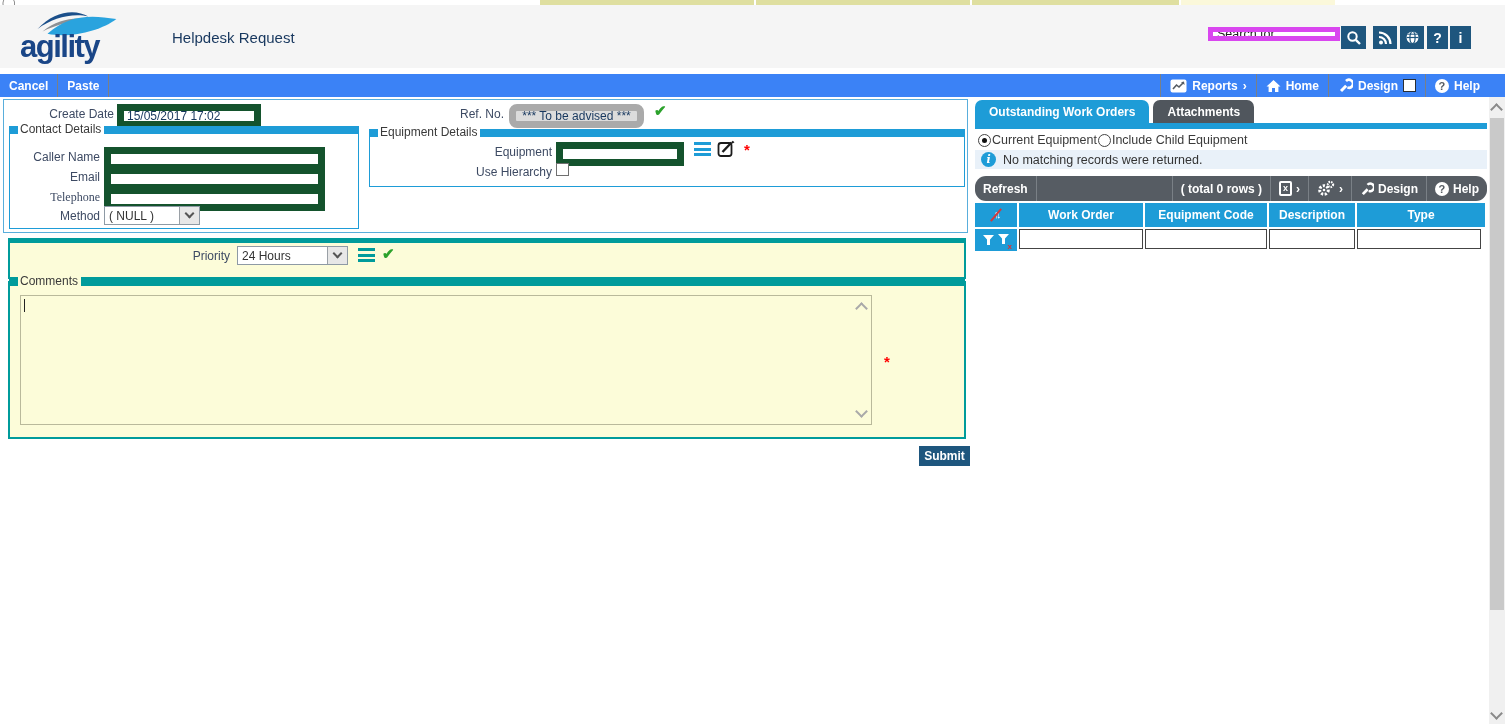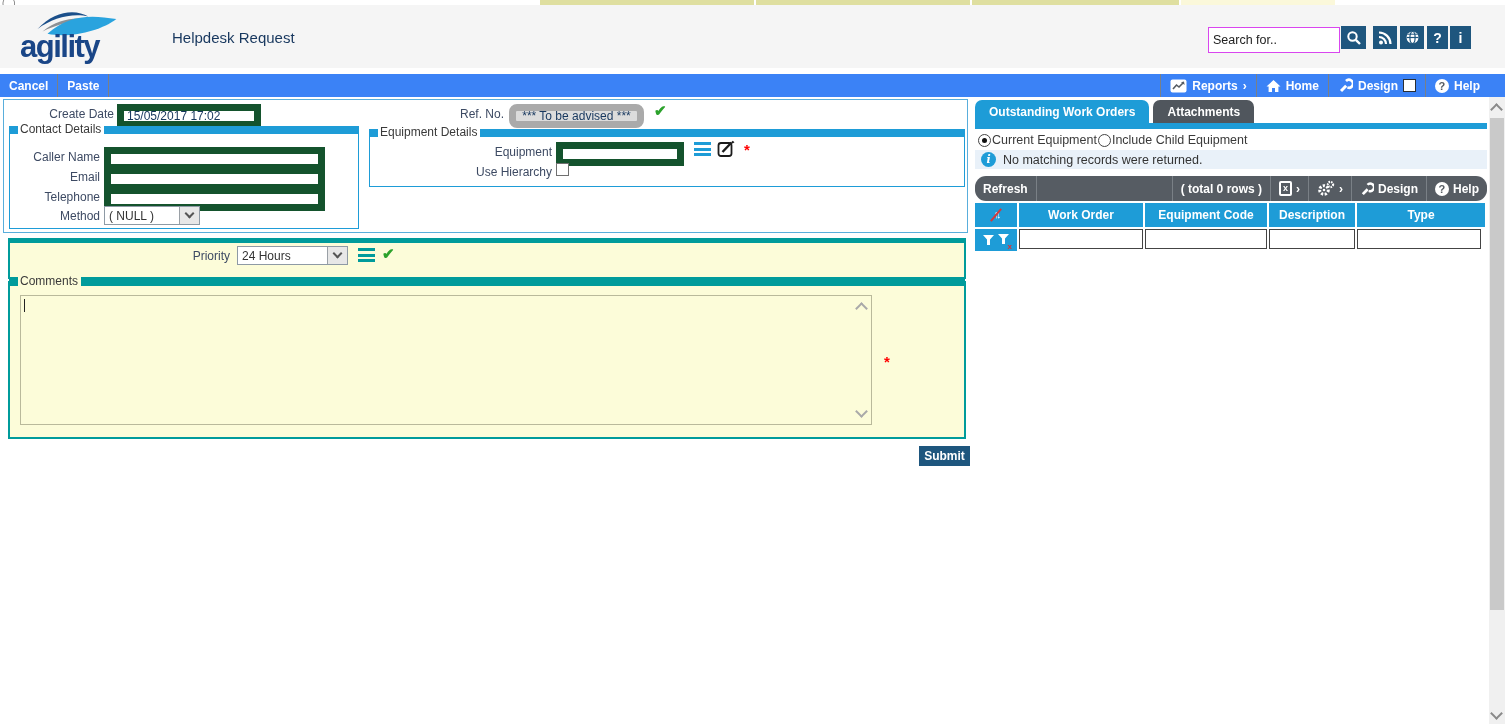--- a/index.html
+++ b/index.html
@@ -9,21 +9,21 @@
   
   .artifact-seg { position:absolute; top:0; height:5px; background:#dfdfa0; }
   .artifact-corner { position:absolute; left:2px; top:-2px; font-size:9px; color:#777; }
 
   
   .hdr { position:absolute; left:0; top:5px; width:1505px; height:63px; background:#f5f5f5; }
   .logo { position:absolute; left:18px; top:2px; width:110px; height:60px; cursor:pointer; }
   .logo svg { position:absolute; left:18px; top:2px; }
   .logotext { position:absolute; left:2px; top:22px; font-size:31px; font-weight:bold; color:#1a4687; letter-spacing:-1.5px; }
   .page-title { position:absolute; left:172px; top:24px; font-size:15px; color:#17375e; }
-  .search-input { position:absolute; left:1208px; top:22px; width:132px; height:14px; border:1px solid #d946ef; background:#fff; font-family:"Liberation Sans",sans-serif; font-size:12.5px; color:#222; padding:12px 4px; }
+  .search-input { position:absolute; left:1208px; top:22px; width:132px; height:14px; border:5px solid #d946ef; background:#fff; font-family:"Liberation Sans",sans-serif; font-size:12.5px; color:#222; padding:0 4px; }
   .navy-sq { position:absolute; top:21px; height:23px; background:#1e567e; color:#fff; display:flex; align-items:center; justify-content:center; cursor:pointer; }
   .navy-sq .glyph { font-weight:bold; font-size:14px; }
 
   
   .tbar { position:absolute; left:0; top:74px; width:1505px; height:23px; background:#3b82f6; display:flex; align-items:stretch; }
   .tbtn { display:flex; align-items:center; gap:5px; padding:0 9px; color:#fff; font-weight:bold; font-size:12px; border-right:1px solid #7a8086; cursor:pointer; white-space:nowrap; }
   .tbtn.rgt { border-left:1px solid #7a8086; border-right:none; }
   .tbar .spacer { flex:1; }
   .arrow-glyph { font-size:12px; font-weight:bold; }
   .design-cb { width:13px; height:13px; background:#fff; border:1px solid #2b2f33; display:inline-block; }
@@ -201,21 +201,21 @@
     <div class="fieldset" style="left:5px;top:29px;width:350px;height:100px;">
       <div class="legend-row">
         <span class="legend-sq"></span>
         <span class="legend-txt">Contact Details</span>
         <span class="legend-bar"></span>
       </div>
       <div class="flabel" style="left:0px;top:21px;width:90px;">Caller Name</div>
       <input class="tinput" style="left: 94px; top: 18px; width: 221px;">
       <div class="flabel" style="left:0px;top:41px;width:90px;">Email</div>
       <input class="tinput" style="left: 94px; top: 38px; width: 221px;">
-      <div class="flabel" style="left:0px;top:61px;width:90px;">Telephone</div>
+      <div class="flabel" style="left:0px;top:61px;width:90px;font-family:Liberation Serif, serif;">Telephone</div>
       <input class="tinput" style="left: 94px; top: 58px; width: 221px;">
       <div class="flabel" style="left:0px;top:80px;width:90px;">Method</div>
       <div class="sel" style="left:94px;top:77px;width:96px;">
         <span class="sel-txt">( NULL )</span>
         <span class="sel-arrow">
             <span class="chev"></span>
           </span>
       </div>
     </div>
 

